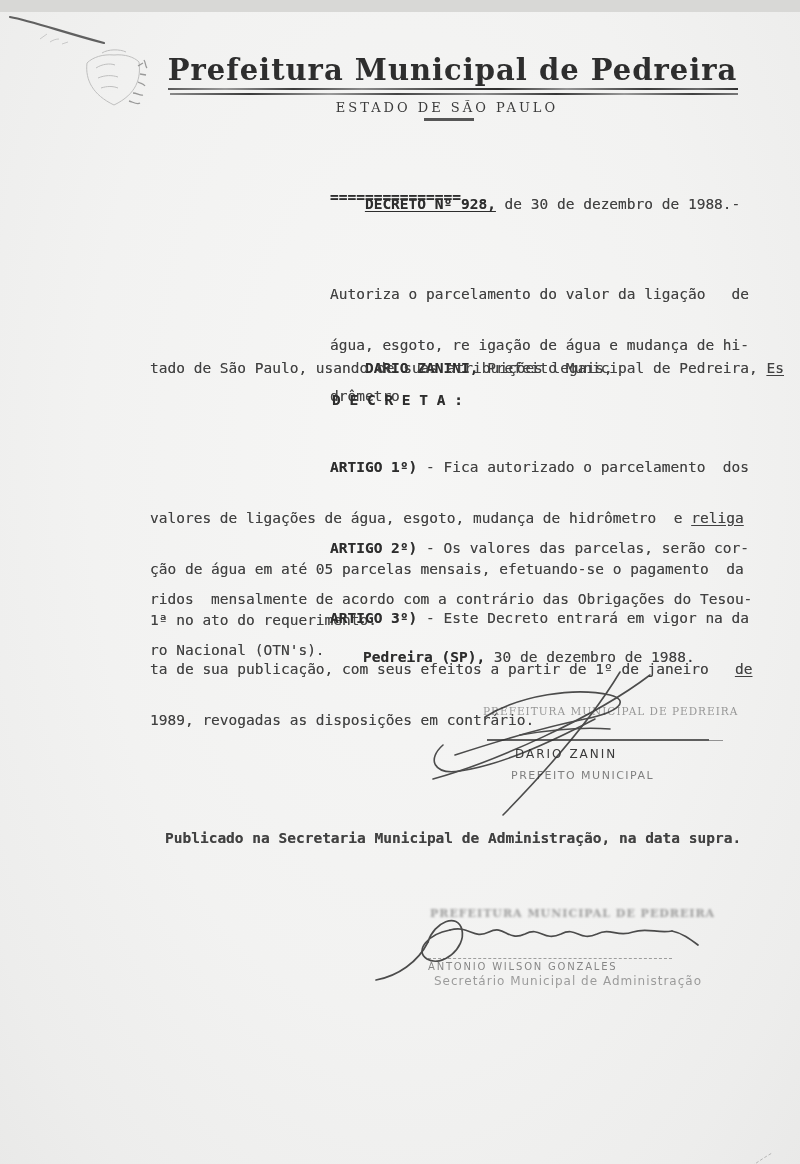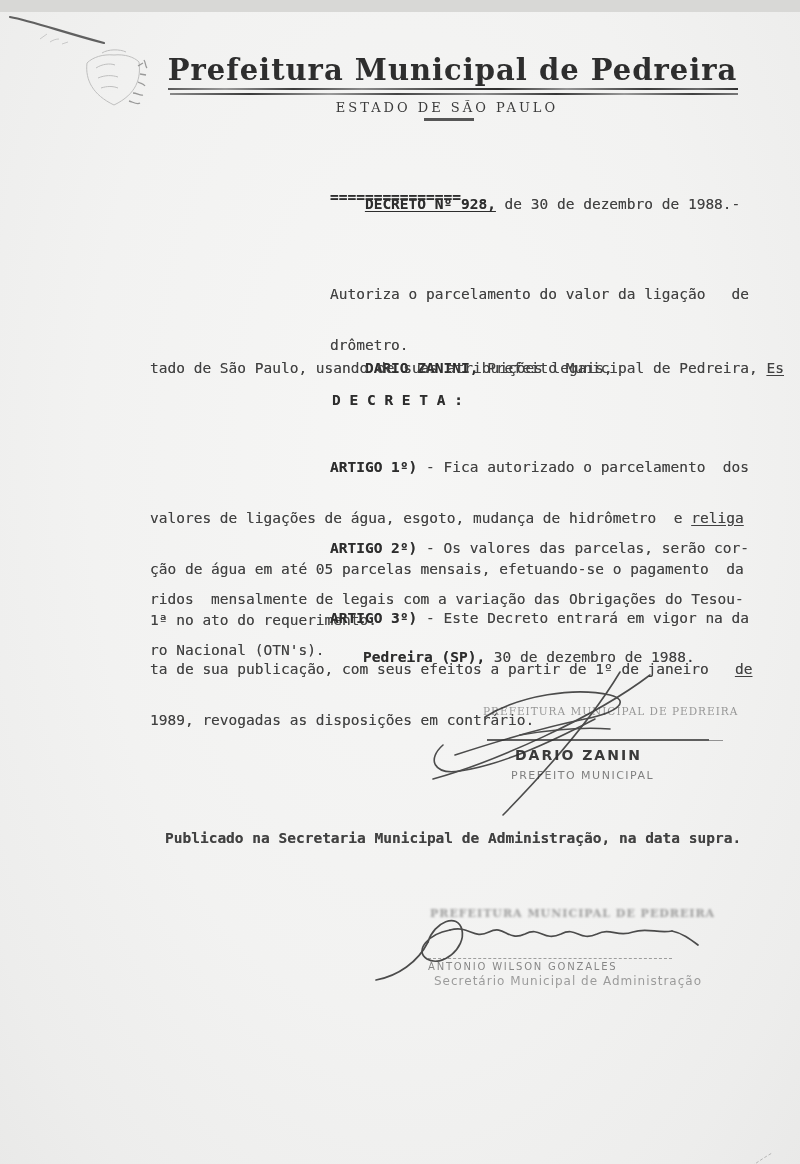--- a/index.html
+++ b/index.html
@@ -78,58 +78,59 @@
   <div class="abs estado">ESTADO DE SÃO PAULO</div>
   <div class="abs estado-rule"></div>
 
   <div class="abs tline" style="left:330px; top:167px;">
     <span class="b u">DECRETO Nº 928,</span><span> de 30 de dezembro de 1988.-</span>
   </div>
   <div class="abs tline b" style="left:330px; top:177px;">===============</div>
 
   <div class="abs tline para" style="left:330px; top:240px;">
     <span class="row">Autoriza o parcelamento do valor da ligação   de</span>
+    <span class="row">água, esgoto, re igação de água e mudança de hi-</span>
     <span class="row">drômetro.</span>
   </div>
 
   <div class="abs tline" style="left:330px; top:331px;">
     <span class="b">DARIO ZANINI,</span><span> Prefeito Municipal de Pedreira, </span><span class="u">Es</span>
   </div>
   <div class="abs tline" style="left:150px; top:348px;">tado de São Paulo, usando de suas atribuições legais,</div>
 
   <div class="abs tline b" style="left:332px; top:380px;">D E C R E T A :</div>
 
   <div class="abs tline para" style="left:150px; top:413px;">
     <span class="row indent"><span class="b">ARTIGO 1º)</span><span> - Fica autorizado o parcelamento  dos</span></span>
     <span class="row"><span>valores de ligações de água, esgoto, mudança de hidrômetro  e </span><span class="u">religa</span></span>
     <span class="row">ção de água em até 05 parcelas mensais, efetuando-se o pagamento  da</span>
     <span class="row">1ª no ato do requerimento.</span>
   </div>
 
   <div class="abs tline para" style="left:150px; top:494px;">
     <span class="row indent"><span class="b">ARTIGO 2º)</span><span> - Os valores das parcelas, serão cor-</span></span>
-    <span class="row">ridos  mensalmente de legais com a variação das Obrigações do Tesou-</span>
+    <span class="row">ridos  mensalmente de acordo com a contrário das Obrigações do Tesou-</span>
     <span class="row">ro Nacional (OTN's).</span>
   </div>
 
   <div class="abs tline para" style="left:150px; top:564px;">
     <span class="row indent"><span class="b">ARTIGO 3º)</span><span> - Este Decreto entrará em vigor na da</span></span>
     <span class="row"><span>ta de sua publicação, com seus efeitos a partir de 1º de janeiro   </span><span class="u">de</span></span>
     <span class="row">1989, revogadas as disposições em contrário.</span>
   </div>
 
   <div class="abs tline" style="left:328px; top:620px;">
     <span class="b">Pedreira (SP),</span><span> 30 de dezembro de 1988.</span>
   </div>
 
   <div class="abs" style="left:425px; top:655px; width:300px; height:150px;">
     <div class="abs stamp" style="left:58px; top:38px; font-size:10.5px; letter-spacing:1px; filter:blur(0.7px); opacity:.55;">PREFEITURA MUNICIPAL DE PEDREIRA</div>
     <div class="abs" style="left:62px; top:72px; width:222px; height:2px; background:#3a3a3a; opacity:.8;"></div>
     <div class="abs" style="left:284px; top:73px; width:14px; height:1px; background:#555; opacity:.6;"></div>
-    <div class="abs sig-name" style="left:90px; top:80px; font-size:14px; font-weight:bold; letter-spacing:2px; color:#3a3a3a; filter:blur(0.3px);">DARIO ZANIN</div>
+    <div class="abs sig-name" style="left:90px; top:80px; font-size:12px; font-weight:normal; letter-spacing:2px; color:#3a3a3a; filter:blur(0.3px);">DARIO ZANIN</div>
     <div class="abs sig-name" style="left:86px; top:102px; font-size:11px; letter-spacing:1.5px; color:#585858; opacity:.75; filter:blur(0.4px);">PREFEITO MUNICIPAL</div>
     <svg class="abs" style="left:0; top:0;" width="300" height="150" viewBox="0 0 300 150">
       <g fill="none" stroke="#2f2f2f" stroke-width="1.6" stroke-linecap="round" opacity="0.85">
         <path d="M18,78 C2,92 8,108 35,104 C75,98 120,78 170,52"></path>
         <path d="M60,50 C95,28 150,20 185,28 C205,33 195,45 160,52 C120,60 70,75 30,88"></path>
         <path d="M8,112 C70,95 170,50 225,8"></path>
         <path d="M195,5 C165,55 120,105 78,148"></path>
         <path d="M95,68 C130,62 160,60 185,62"></path>
       </g>
     </svg>

